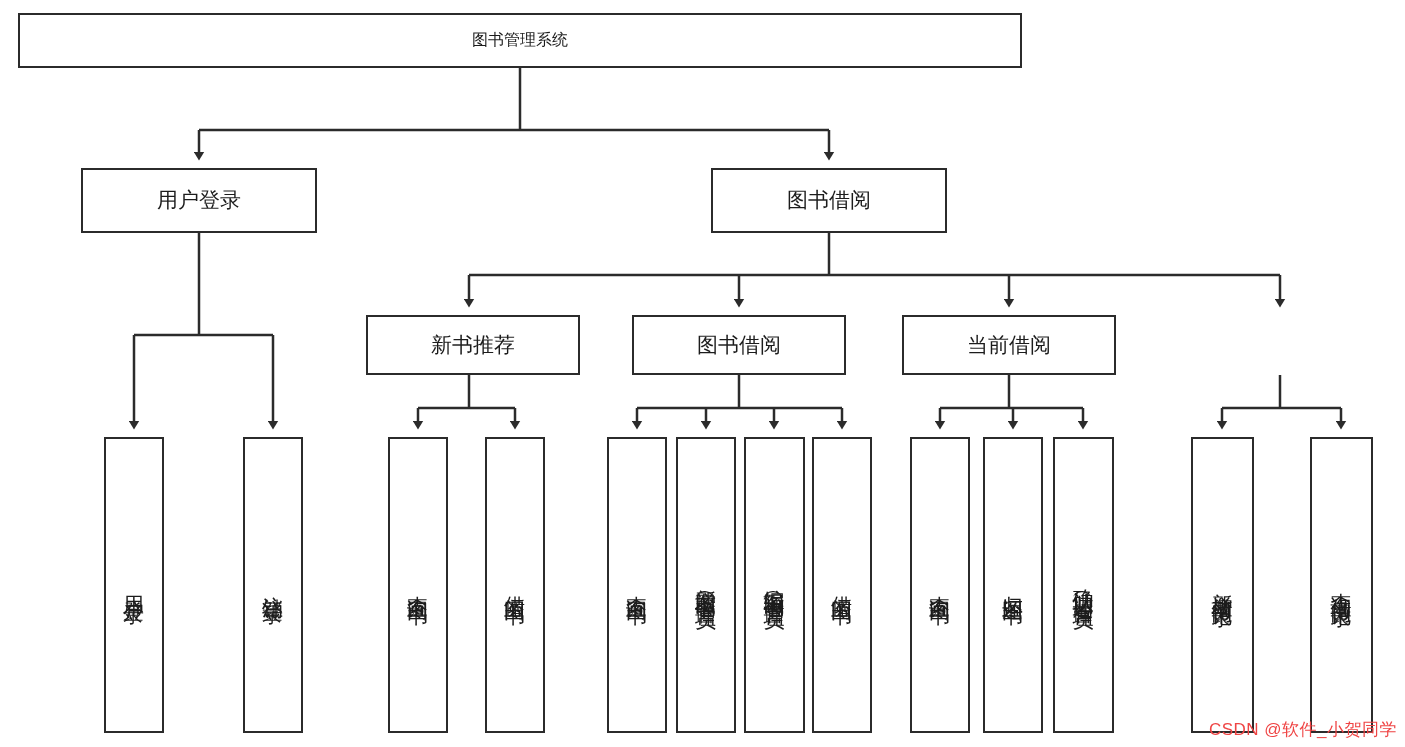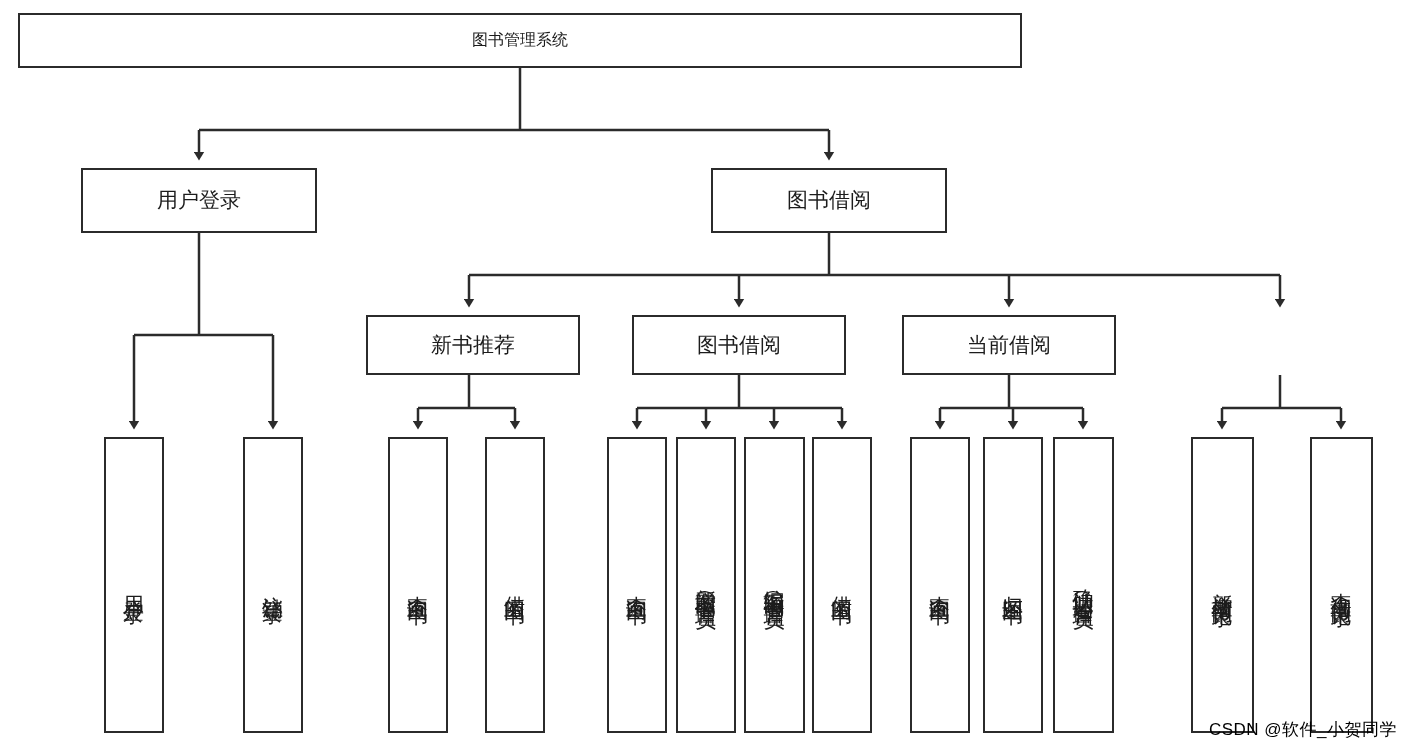--- a/index.html
+++ b/index.html
@@ -30,21 +30,21 @@
     font-size:21px;
     letter-spacing:3px;
     white-space:normal;
     line-height:1;
   }
   #watermark{
     position:absolute;
     right:8px;
     bottom:6px;
     font-size:17px;
-    color:#000000;
+    color:#ef4444;
     letter-spacing:0.5px;
     white-space:nowrap;
     pointer-events:none;
   }
 </style>
 </head>
 <body>
 
 <div id="stage">
 

